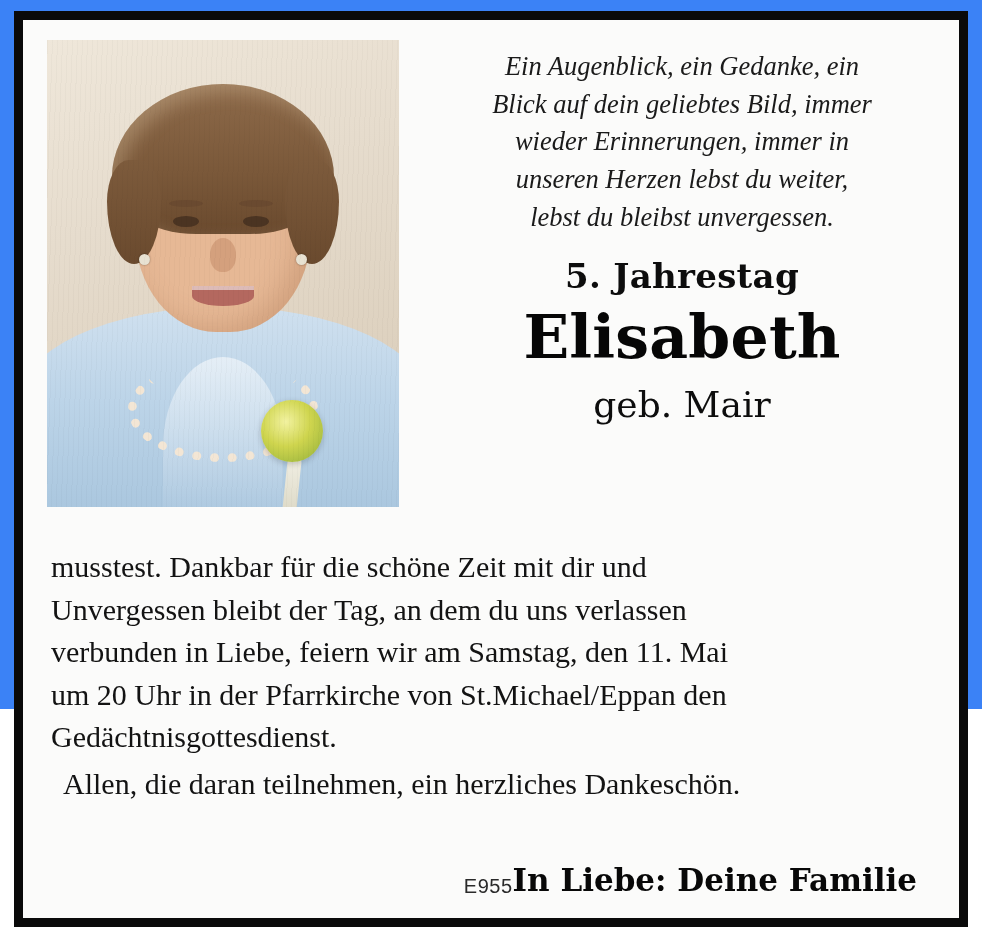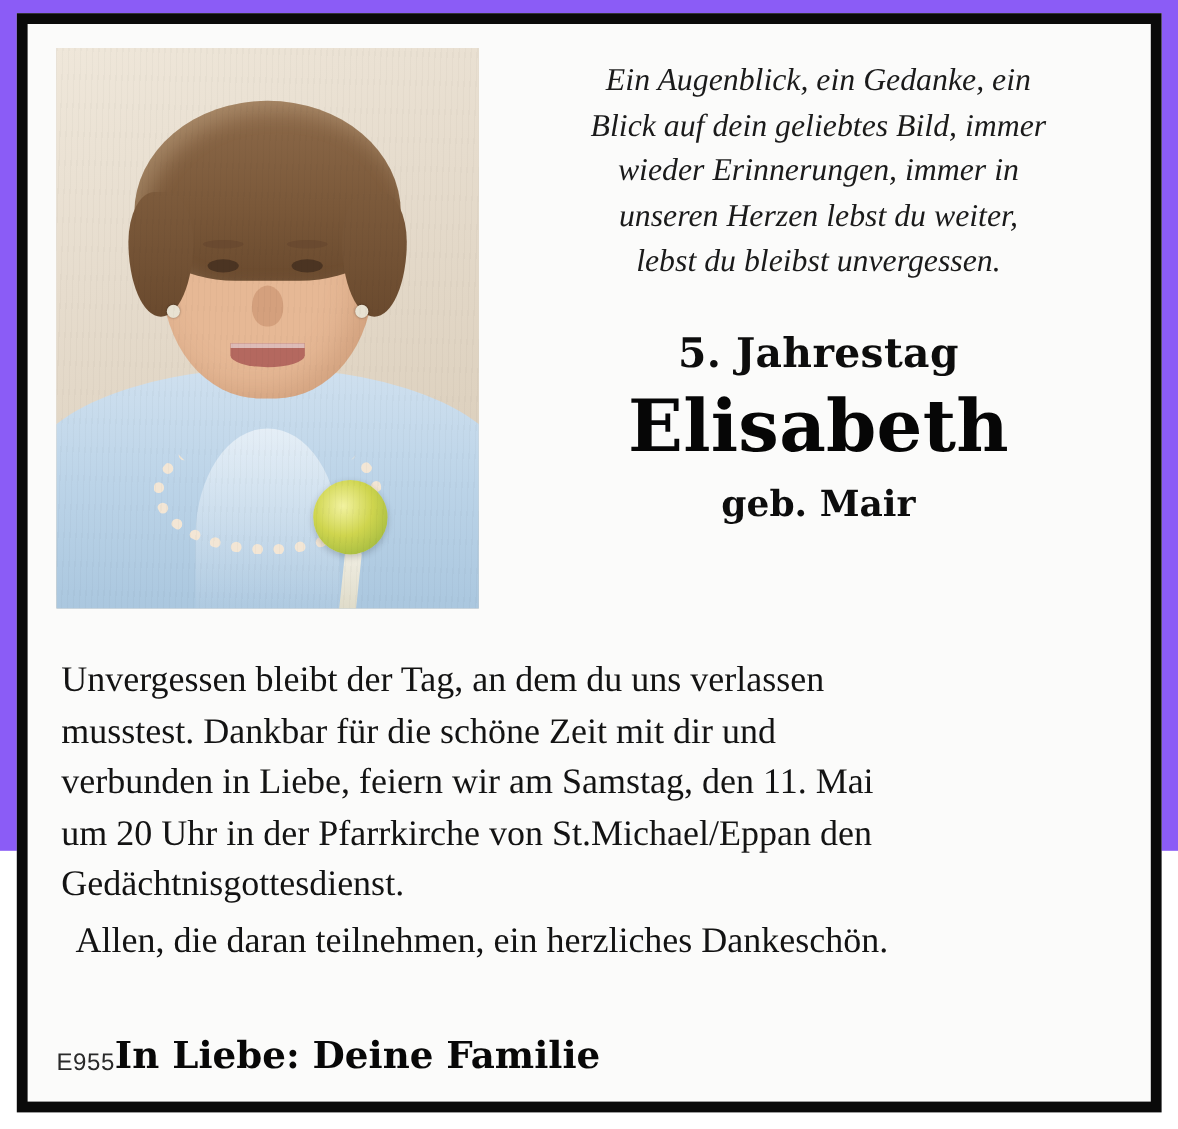--- a/index.html
+++ b/index.html
@@ -12,21 +12,21 @@
     height: 941px;
     font-family: "Liberation Serif", serif;
     color: #111111;
     overflow: hidden;
   }
 
   .page {
     position: relative;
     width: 982px;
     height: 709px;
-    background: #8b5cf6;
+    background: #3b82f6;
     box-sizing: border-box;
   }
 
   
   .card-frame {
     position: absolute;
     left: 14px;
     top: 11px;
     width: 954px;
     height: 916px;
@@ -244,43 +244,43 @@
     font-family: "Liberation Serif", serif;
     font-style: italic;
     font-size: 26.5px;
     line-height: 1.42;
     color: #1a1a1a;
     padding: 0 4px;
   }
   .poem div { white-space: nowrap; }
 
   .anniversary {
-    margin-top: 39px;
+    margin-top: 20px;
     font-family: "DejaVu Serif", serif;
     font-weight: bold;
     font-size: 34px;
     letter-spacing: 0.3px;
     color: #0d0d0d;
   }
 
   .name {
     margin-top: 10px;
     font-family: "DejaVu Serif", serif;
     font-weight: bold;
     font-size: 60px;
     line-height: 1.06;
     color: #060606;
     letter-spacing: 0.2px;
   }
 
   .maiden {
     margin-top: 14px;
     font-family: "DejaVu Serif", serif;
-    font-weight: bold;
-    font-size: 30px;
+    font-weight: normal;
+    font-size: 36px;
     color: #0d0d0d;
   }
 
   
   .body-text {
     margin-top: 26px;
     padding: 0 4px;
     font-family: "Liberation Serif", serif;
     font-size: 30px;
     line-height: 1.42;
@@ -290,25 +290,25 @@
   .body-text .closing-line {
     margin-top: 4px;
     white-space: nowrap;
     margin-left: 12px;
   }
 
   
   .footer {
     position: absolute;
     left: 24px;
-    right: 10px;
+    right: 24px;
     bottom: 20px;
     display: flex;
     align-items: flex-end;
-    justify-content: flex-start;
+    justify-content: flex-end;
   }
   .ref-code {
     font-family: "Liberation Sans", sans-serif;
     font-size: 20px;
     color: #2a2a2a;
     letter-spacing: 0.5px;
   }
   .in-love {
     font-family: "DejaVu Serif", serif;
     font-weight: bold;
@@ -364,22 +364,22 @@
             <div>Elisabeth</div>
           </div>
 
           <div class="maiden">geb. Mair</div>
         </div>
 
       </div>
 
       <div class="body-text">
         <div class="lines">
+          <div>musstest. Dankbar für die schöne Zeit mit dir und</div>
           <div>Unvergessen bleibt der Tag, an dem du uns verlassen</div>
-          <div>musstest. Dankbar für die schöne Zeit mit dir und</div>
           <div>verbunden in Liebe, feiern wir am Samstag, den 11. Mai</div>
           <div>um 20 Uhr in der Pfarrkirche von St.Michael/Eppan den</div>
           <div>Gedächtnisgottesdienst.</div>
         </div>
         <div class="closing-line">Allen, die daran teilnehmen, ein herzliches Dankeschön.</div>
       </div>
 
       <div class="footer">
         <div class="ref-code">E955</div>
         <div class="in-love">In Liebe: Deine Familie</div>

